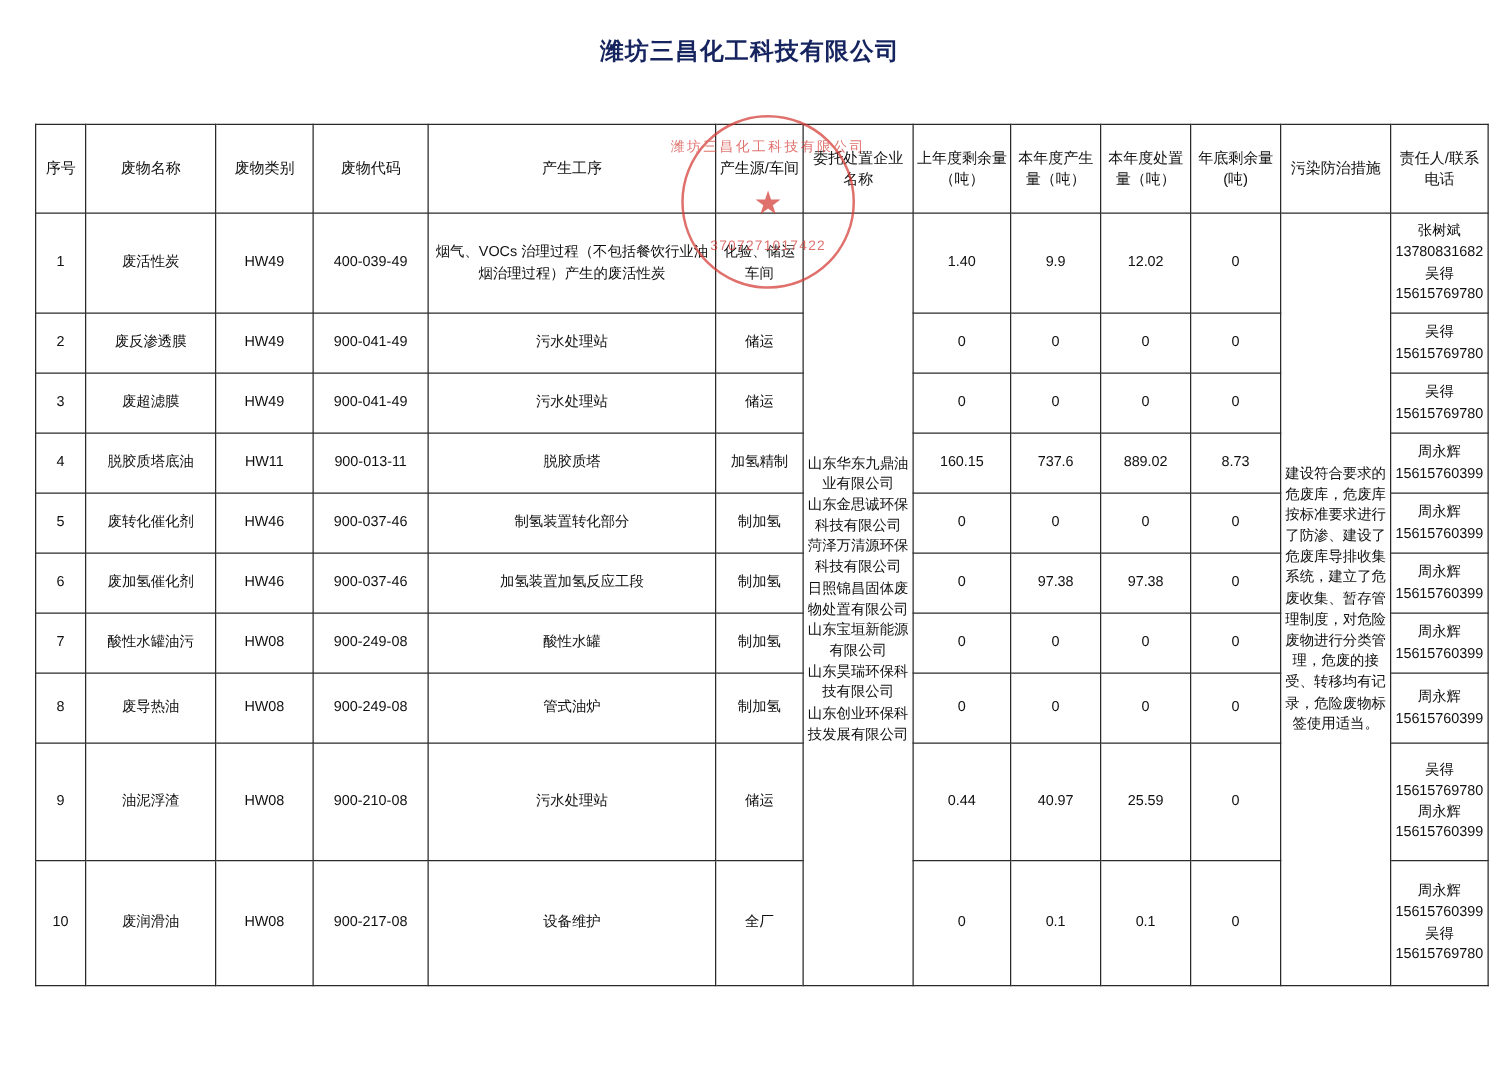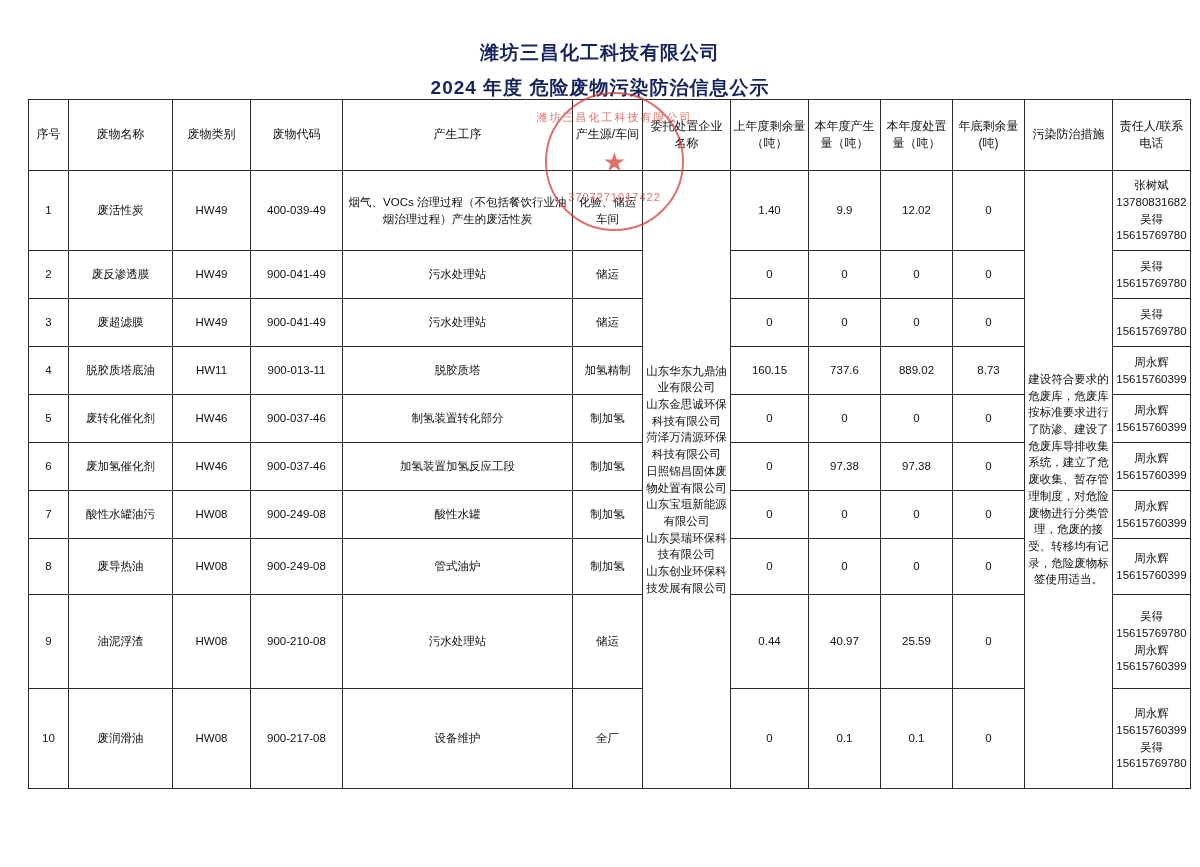--- a/index.html
+++ b/index.html
@@ -13,21 +13,21 @@
     font-family: "Liberation Sans", "DejaVu Sans", sans-serif;
     color: #111111;
     position: relative;
     overflow: hidden;
   }
   .page {
     width: 1200px;
     height: 867px;
     position: relative;
     box-sizing: border-box;
-    padding: 12px;
+    padding: 1px;
   }
   .titles {
     text-align: center;
     padding-top: 26px;
   }
   .title-line {
     font-size: 19px;
     font-weight: bold;
     letter-spacing: 1px;
     line-height: 30px;
@@ -143,21 +143,20 @@
     letter-spacing: 1px;
   }
 </style>
 </head>
 <body>
 
 <div class="page">
 
   <div class="titles">
     <div class="title-line">潍坊三昌化工科技有限公司</div>
-    <div class="title-line second">2024 年度 危险废物污染防治信息公示</div>
   </div>
 
   <div class="stamp">
     <div class="arc-top">潍坊三昌化工科技有限公司</div>
     <div class="star">★</div>
     <div class="arc-bottom">3707271017422</div>
   </div>
 
   <div class="table-wrap">
     <table class="info">

